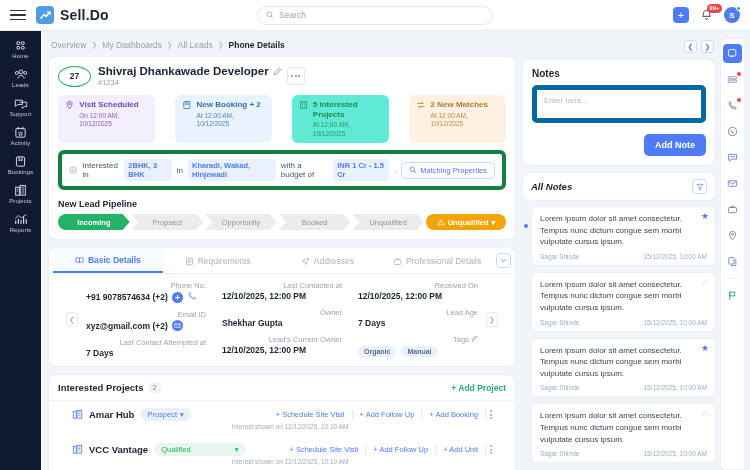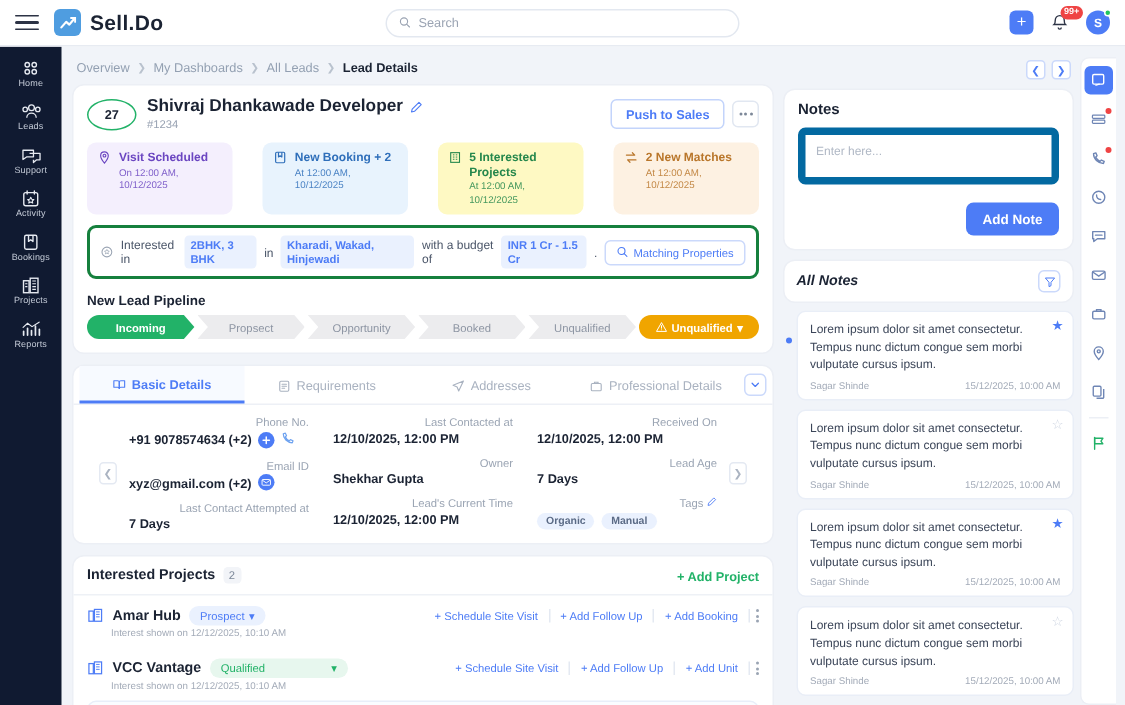--- a/index.html
+++ b/index.html
@@ -88,25 +88,25 @@
     display: flex; align-items: center; justify-content: center; gap: 1.5px; cursor: pointer;
   }
   .dotsbtn i { width: 2px; height: 2px; border-radius: 50%; background: #7d8899; display: block; }
 
   .statusrow { display: flex; gap: 20px; margin-top: 8px; }
   .statuscard { flex: 1; border-radius: 6px; padding: 5px 7px; display: flex; align-items: flex-start; gap: 5px; cursor: pointer; }
   .statuscard .sc-t { font-size: 8px; font-weight: 700; line-height: 1.2; }
   .statuscard .sc-s { font-size: 6.5px; line-height: 1.3; margin-top: 2px; opacity: .85; }
   .sc-purple { background: #f4effd; } .sc-purple .sc-t, .sc-purple .sc-s { color: #6b46c1; }
   .sc-blue   { background: #e8f3fd; } .sc-blue .sc-t, .sc-blue .sc-s { color: #2f6fba; }
-  .sc-green  { background: #fef9c3; } .sc-green .sc-t, .sc-green .sc-s { color: #25874c; }
+  .sc-green  { background: #5eead4; } .sc-green .sc-t, .sc-green .sc-s { color: #25874c; }
   .sc-orange { background: #fdf1e2; } .sc-orange .sc-t, .sc-orange .sc-s { color: #b9762a; }
 
   .interestbar {
-    margin-top: 7px; border: 2px solid #15803d; border-radius: 6px; padding: 5px 7px;
+    margin-top: 7px; border: 4px solid #15803d; border-radius: 6px; padding: 5px 7px;
     display: flex; align-items: center; gap: 5px; font-size: 8px; color: #4a5568; flex-wrap: nowrap;
   }
   .chipblue { background: #eaf1fe; color: #4d7cf6; border-radius: 3px; padding: 2px 4px; font-size: 7.5px; font-weight: 600; }
   .matchbtn {
     margin-left: auto; border: 1px solid #cbd9fb; color: #4d7cf6; background: #fff; border-radius: 4px;
     font-size: 7.5px; padding: 3px 7px; display: flex; align-items: center; gap: 3px; cursor: pointer; white-space: nowrap;
   }
 
   
   .piptitle { font-size: 9px; font-weight: 700; color: #1b2333; margin-top: 9px; margin-bottom: 5px; }
@@ -150,21 +150,21 @@
   .rndicon { width: 11px; height: 11px; border-radius: 50%; background: #4d7cf6; display: inline-flex; align-items: center; justify-content: center; cursor: pointer; }
   .tagpill { background: #eaf1fe; color: #5b6b86; border-radius: 8px; padding: 2px 6px; font-size: 7px; }
 
   
   .ipcard { margin-top: 7px; }
   .iphead { display: flex; align-items: center; padding: 7px 9px; border-bottom: 1px solid #eef1f6; }
   .iphead .t { font-size: 9.5px; font-weight: 700; color: #1b2333; }
   .countchip { font-size: 7.5px; color: #7d8899; background: #f2f4f8; border-radius: 3px; padding: 1px 4px; margin-left: 5px; }
   .addproj { margin-left: auto; font-size: 8.5px; font-weight: 700; color: #22b268; cursor: pointer; }
 
-  .projrow { padding: 7px 9px 6px; }
+  .projrow { padding: 7px 23px 6px; text-align: center; }
   .projline { display: flex; align-items: center; gap: 6px; }
   .projname { font-size: 9.5px; font-weight: 700; color: #1b2333; }
   .statpill { font-size: 7.5px; border-radius: 8px; padding: 2px 7px; display: flex; align-items: center; gap: 3px; cursor: pointer; }
   .sp-blue { background: #eaf1fe; color: #4d7cf6; }
   .sp-green { background: #e7f7ee; color: #22b268; gap: 44px; }
   .projacts { margin-left: auto; display: flex; align-items: center; gap: 0; }
   .pact { font-size: 7.5px; color: #4d7cf6; padding: 0 7px; border-right: 1px solid #e4e9f2; cursor: pointer; white-space: nowrap; }
   .pact:last-of-type { border-right: none; }
   .kebab { display: flex; flex-direction: column; gap: 1.5px; padding-left: 4px; cursor: pointer; }
   .kebab i { width: 2px; height: 2px; border-radius: 50%; background: #9aa4b3; }
@@ -322,36 +322,35 @@
 
       <div class="leftcol">
 
         <div class="breadcrumb">
           <span>Overview</span>
           <span class="sep">❯</span>
           <span>My Dashboards</span>
           <span class="sep">❯</span>
           <span>All Leads</span>
           <span class="sep">❯</span>
-          <span class="cur">Lead Details</span>
+          <span class="cur">Phone Details</span>
         </div>
 
         <div class="card leadcard">
           <div class="leadtop">
             <div class="score">27</div>
             <div>
               <div class="leadname">
                 <span>Shivraj Dhankawade Developer</span>
                 <svg width="9" height="9" viewBox="0 0 12 12">
                     <path d="M8.4 1.6l2 2-6 6-2.6.6.6-2.6z" fill="none" stroke="#4d7cf6" stroke-width="1" stroke-linejoin="round"></path>
                   </svg>
               </div>
               <div class="leadid">#1234</div>
             </div>
-            <button class="pushbtn">Push to Sales</button>
             <div class="dotsbtn">
                 <i></i>
                 <i></i>
                 <i></i>
               </div>
           </div>
 
           <div class="statusrow">
             <div class="statuscard sc-purple">
               <svg width="10" height="10" viewBox="0 0 12 12">
@@ -509,21 +508,21 @@
             <div class="dcol">
               <div class="dblock">
                 <div class="dlabel">Last Contacted at</div>
                 <div class="dvalue">12/10/2025, 12:00 PM</div>
               </div>
               <div class="dblock">
                 <div class="dlabel">Owner</div>
                 <div class="dvalue">Shekhar Gupta</div>
               </div>
               <div class="dblock">
-                <div class="dlabel">Lead's Current Time</div>
+                <div class="dlabel">Lead's Current Owner</div>
                 <div class="dvalue">12/10/2025, 12:00 PM</div>
               </div>
             </div>
 
             <div class="dcol">
               <div class="dblock">
                 <div class="dlabel">Received On</div>
                 <div class="dvalue">12/10/2025, 12:00 PM</div>
               </div>
               <div class="dblock">

